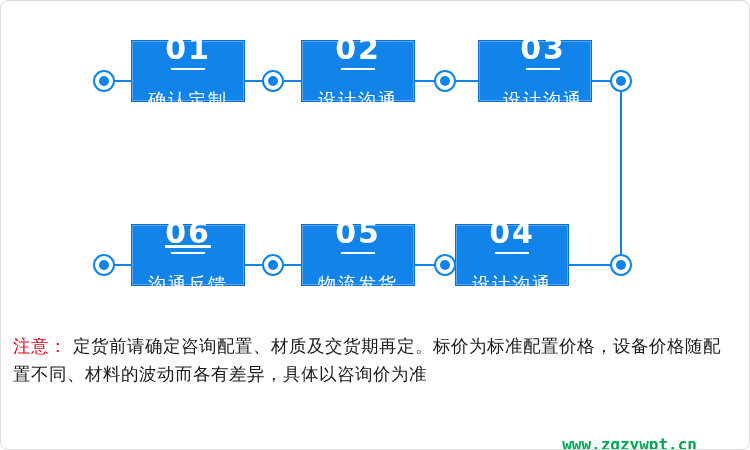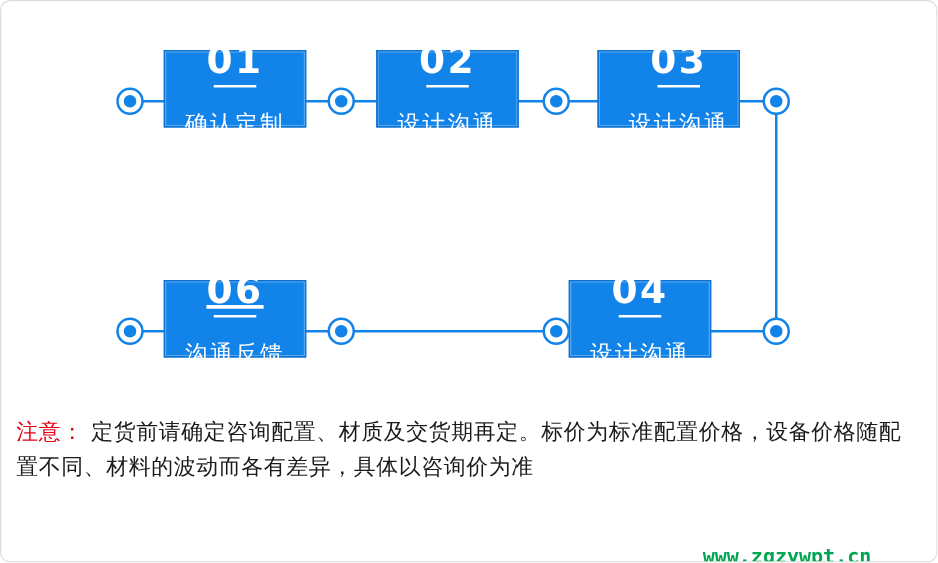--- a/index.html
+++ b/index.html
@@ -86,20 +86,24 @@
   </div>
   <div class="step-box" style="left:477px;top:39px;padding-left:16px;">
     <div class="step-number">03</div>
     <div class="step-label">设计沟通</div>
   </div>
 
   <div class="step-box" style="left:130px;top:223px;text-decoration:underline;">
     <div class="step-number">06</div>
     <div class="step-label">沟通反馈</div>
   </div>
+  <div class="step-box" style="left:300px;top:223px;">
+    <div class="step-number">05</div>
+    <div class="step-label">物流发货</div>
+  </div>
   <div class="step-box" style="left:454px;top:223px;">
     <div class="step-number">04</div>
     <div class="step-label">设计沟通</div>
   </div>
 
   <span class="dot" style="left:92px;top:69px;">
       <span class="dot-core"></span>
     </span>
   <span class="dot" style="left:261px;top:69px;">
       <span class="dot-core"></span>

